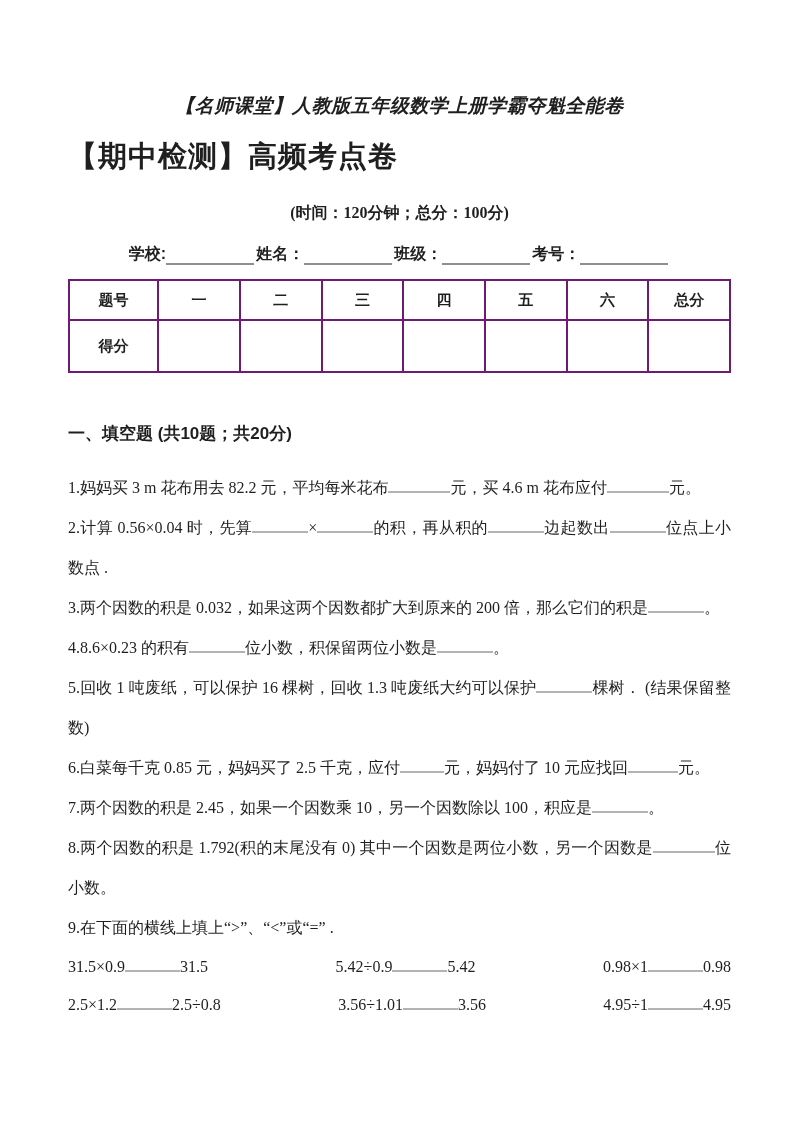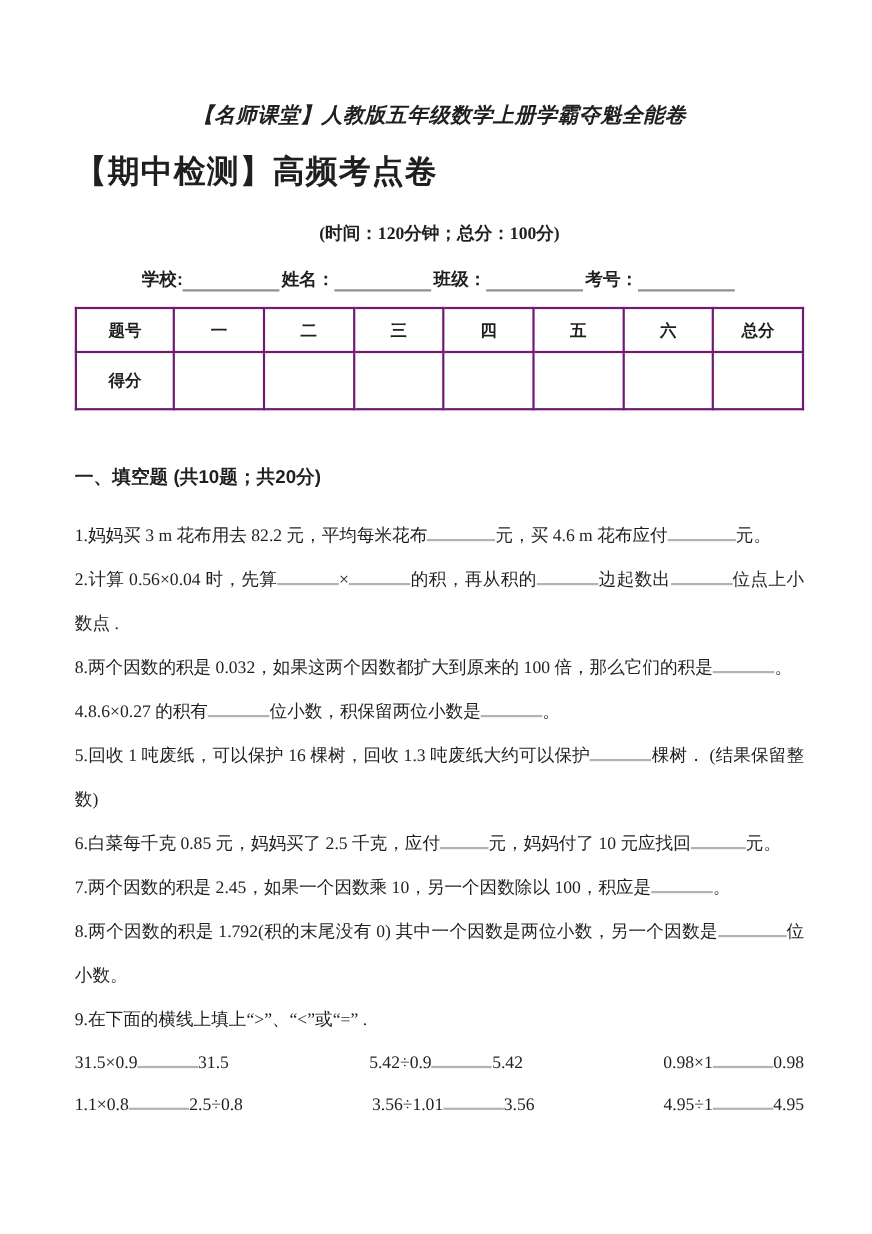--- a/index.html
+++ b/index.html
@@ -154,35 +154,35 @@
           <td></td>
         </tr>
       </tbody>
   </table>
 
   <div class="section-heading">一、填空题 (共10题；共20分)</div>
 
   <div class="questions">
       <div class="question"><span>1.妈妈买 3 m 花布用去 82.2 元，平均每米花布</span><span class="blank" style="width: 62px;"></span><span>元，买 4.6 m 花布应付</span><span class="blank" style="width: 62px;"></span><span>元。</span></div>
       <div class="question"><span>2.计算 0.56×0.04 时，先算</span><span class="blank" style="width: 56px;"></span><span>×</span><span class="blank" style="width: 56px;"></span><span>的积，再从积的</span><span class="blank" style="width: 56px;"></span><span>边起数出</span><span class="blank" style="width: 56px;"></span><span>位点上小数点 .</span></div>
-      <div class="question"><span>8.两个因数的积是 0.032，如果这两个因数都扩大到原来的 100 倍，那么它们的积是</span><span class="blank" style="width: 56px;"></span><span>。</span></div>
-      <div class="question"><span>4.8.6×0.27 的积有</span><span class="blank" style="width: 56px;"></span><span>位小数，积保留两位小数是</span><span class="blank" style="width: 56px;"></span><span>。</span></div>
+      <div class="question"><span>3.两个因数的积是 0.032，如果这两个因数都扩大到原来的 200 倍，那么它们的积是</span><span class="blank" style="width: 56px;"></span><span>。</span></div>
+      <div class="question"><span>4.8.6×0.23 的积有</span><span class="blank" style="width: 56px;"></span><span>位小数，积保留两位小数是</span><span class="blank" style="width: 56px;"></span><span>。</span></div>
       <div class="question"><span>5.回收 1 吨废纸，可以保护 16 棵树，回收 1.3 吨废纸大约可以保护</span><span class="blank" style="width: 56px;"></span><span>棵树．&nbsp;(结果保留整数)</span></div>
       <div class="question"><span>6.白菜每千克 0.85 元，妈妈买了 2.5 千克，应付</span><span class="blank" style="width: 44px;"></span><span>元，妈妈付了 10 元应找回</span><span class="blank" style="width: 50px;"></span><span>元。</span></div>
       <div class="question"><span>7.两个因数的积是 2.45，如果一个因数乘 10，另一个因数除以 100，积应是</span><span class="blank" style="width: 56px;"></span><span>。</span></div>
       <div class="question"><span>8.两个因数的积是 1.792(积的末尾没有 0) 其中一个因数是两位小数，另一个因数是</span><span class="blank" style="width: 62px;"></span><span>位小数。</span></div>
       <div class="question"><span>9.在下面的横线上填上“&gt;”、“&lt;”或“=” .</span></div>
     </div>
 
   <div class="cmp-grid">
       <div class="cmp-row">
         <span class="cmp-item"><span>31.5×0.9</span><span class="blank" style="width: 55px;"></span><span>31.5</span></span>
         <span class="cmp-item"><span>5.42÷0.9</span><span class="blank" style="width: 55px;"></span><span>5.42</span></span>
         <span class="cmp-item"><span>0.98×1</span><span class="blank" style="width: 55px;"></span><span>0.98</span></span>
       </div>
       <div class="cmp-row">
-        <span class="cmp-item"><span>1.1×0.8</span><span class="blank" style="width: 55px;"></span><span>2.5÷0.8</span></span>
+        <span class="cmp-item"><span>2.5×1.2</span><span class="blank" style="width: 55px;"></span><span>2.5÷0.8</span></span>
         <span class="cmp-item"><span>3.56÷1.01</span><span class="blank" style="width: 55px;"></span><span>3.56</span></span>
         <span class="cmp-item"><span>4.95÷1</span><span class="blank" style="width: 55px;"></span><span>4.95</span></span>
       </div>
     </div>
 
 </div>
 
 </body></html>

